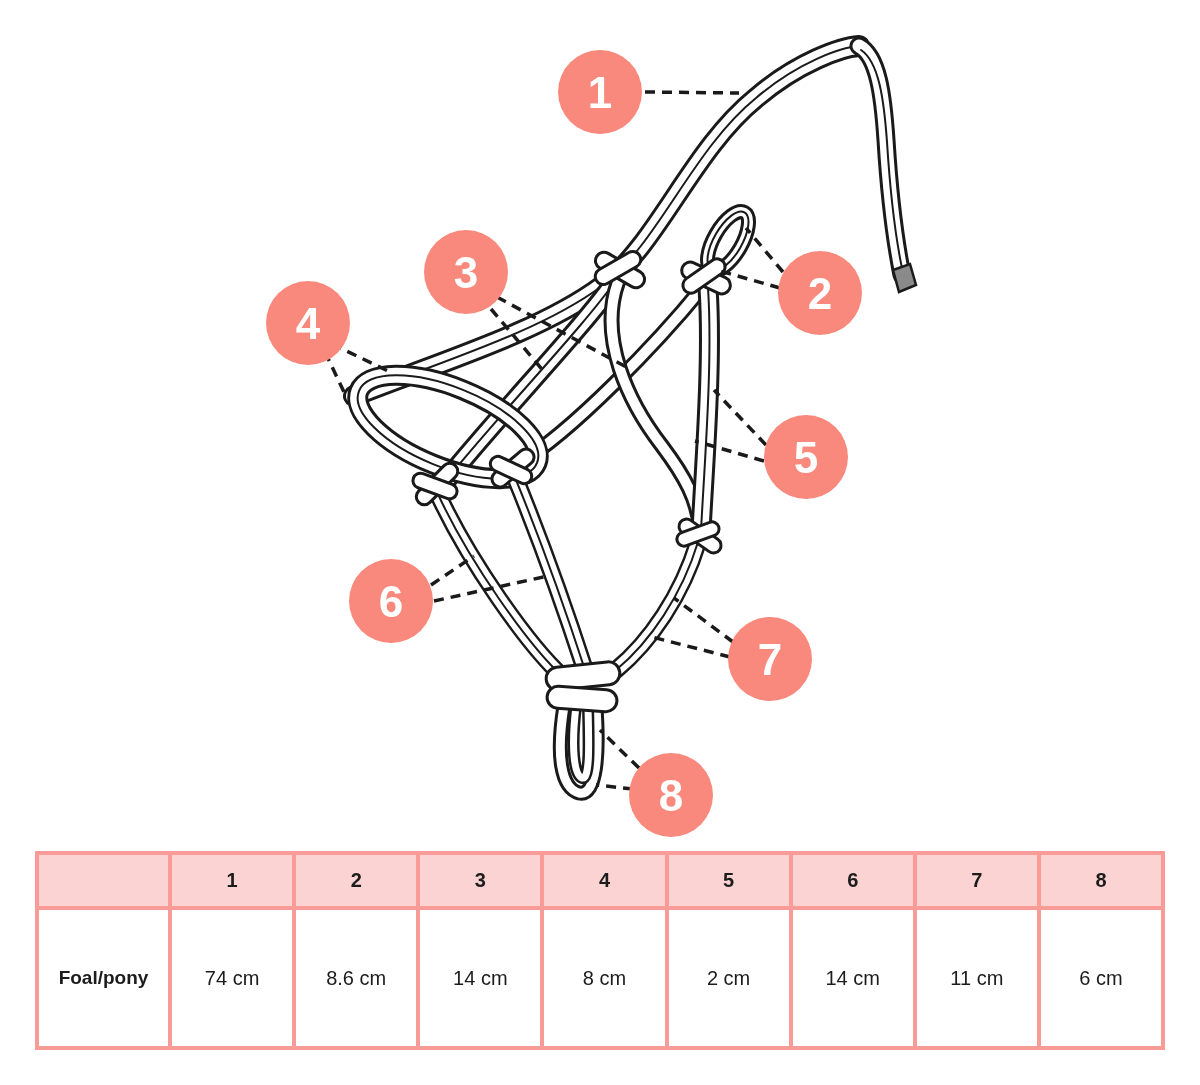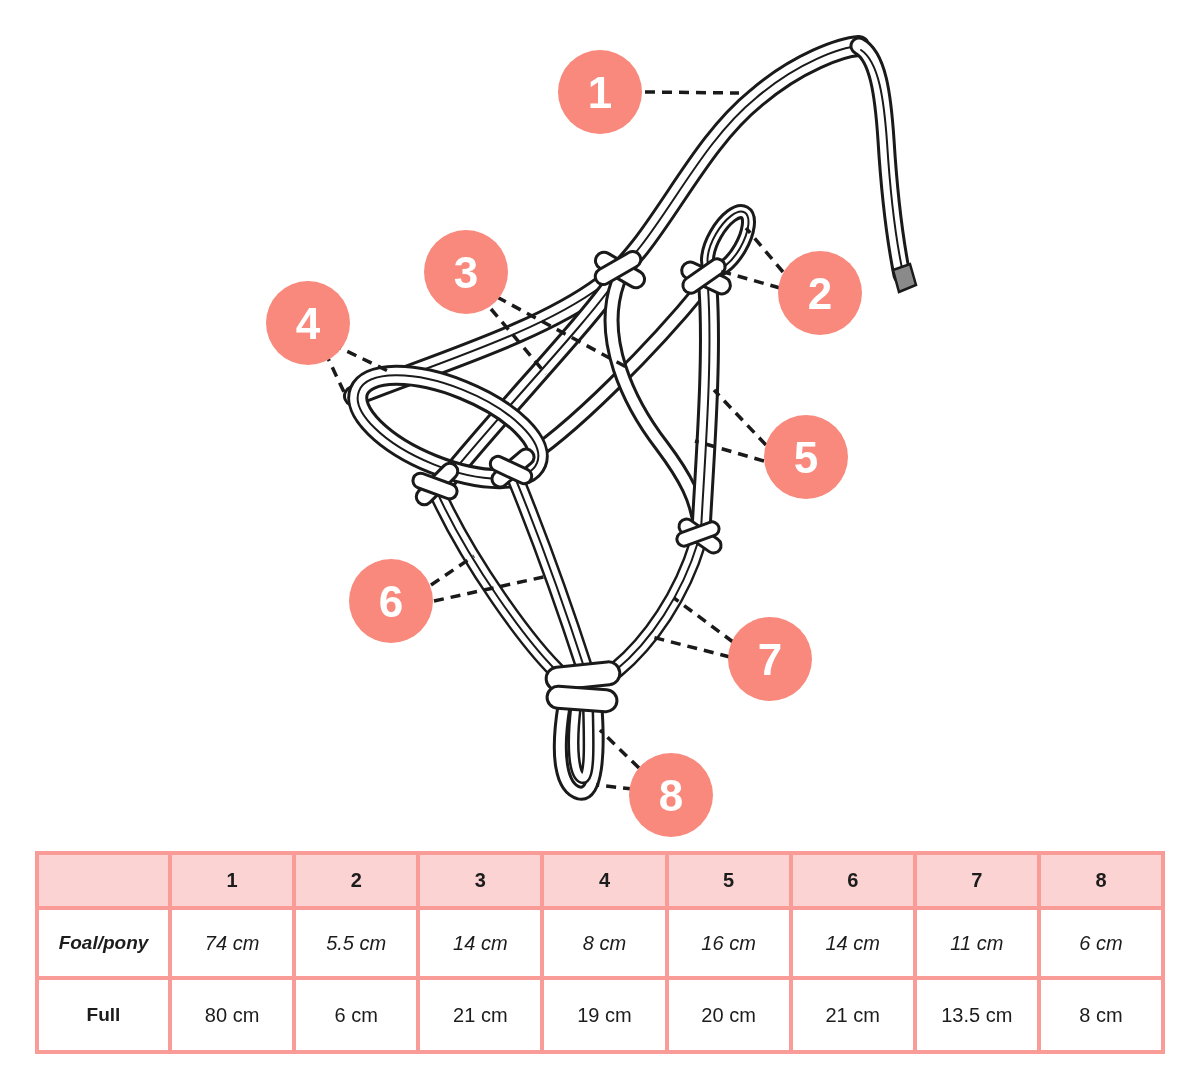--- a/index.html
+++ b/index.html
@@ -46,21 +46,21 @@
   }
   table.sizes th,table.sizes td{
     border:4px solid var(--tableBorder);
     background:#fff;text-align:center;vertical-align:middle;
     color:var(--ink);font-size:20px;font-weight:400;
   }
   table.sizes thead th{
     background:var(--headerBg);height:55px;font-weight:700;
   }
   table.sizes tbody th{font-weight:700;font-size:19px;}
-  table.sizes tbody tr.r1{height:70px;font-style:italic;}
+  table.sizes tbody tr.r1{height:70px;}
   table.sizes tbody tr.r2{height:74px;}
 </style>
 </head>
 <body>
 
 <div class="stage">
 
   <svg class="diagram" width="1200" height="850" viewBox="0 0 1200 850">
 
     <g>
@@ -242,35 +242,24 @@
         <th>5</th>
         <th>6</th>
         <th>7</th>
         <th>8</th>
       </tr>
     </thead>
     <tbody>
       <tr class="r1">
         <th>Foal/pony</th>
         <td>74 cm</td>
-        <td>5.5 cm</td>
+        <td>8.6 cm</td>
         <td>14 cm</td>
         <td>8 cm</td>
-        <td>16 cm</td>
+        <td>2 cm</td>
         <td>14 cm</td>
         <td>11 cm</td>
         <td>6 cm</td>
       </tr>
-      <tr class="r2">
-        <th>Full</th>
-        <td>80 cm</td>
-        <td>6 cm</td>
-        <td>21 cm</td>
-        <td>19 cm</td>
-        <td>20 cm</td>
-        <td>21 cm</td>
-        <td>13.5 cm</td>
-        <td>8 cm</td>
-      </tr>
     </tbody>
   </table>
 
 </div>
 
 </body></html>

